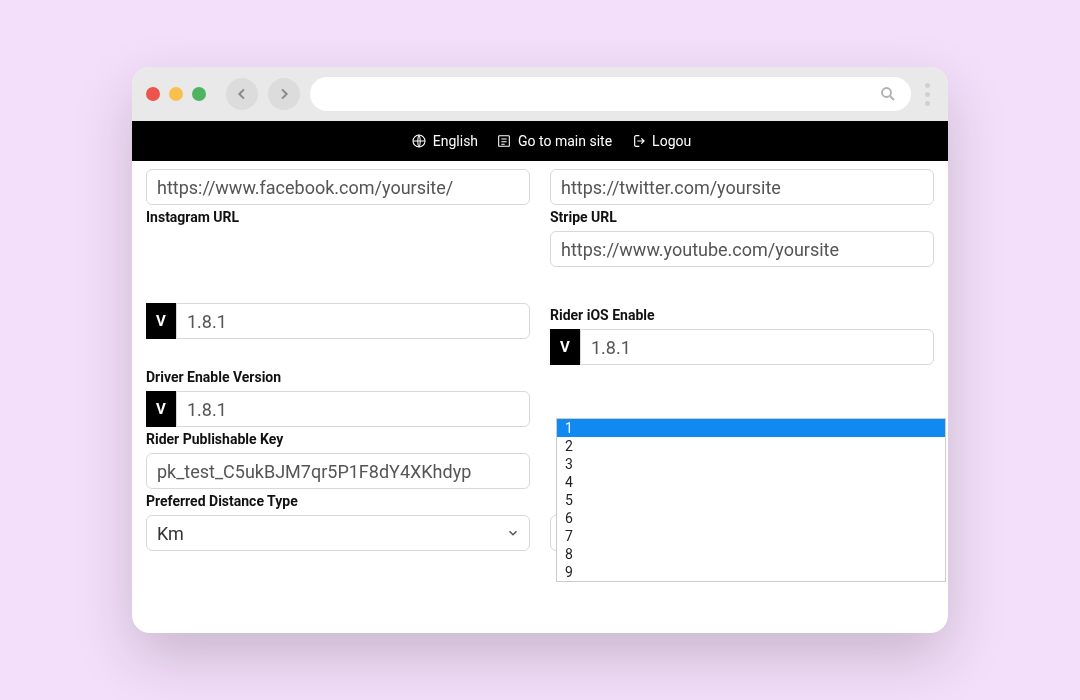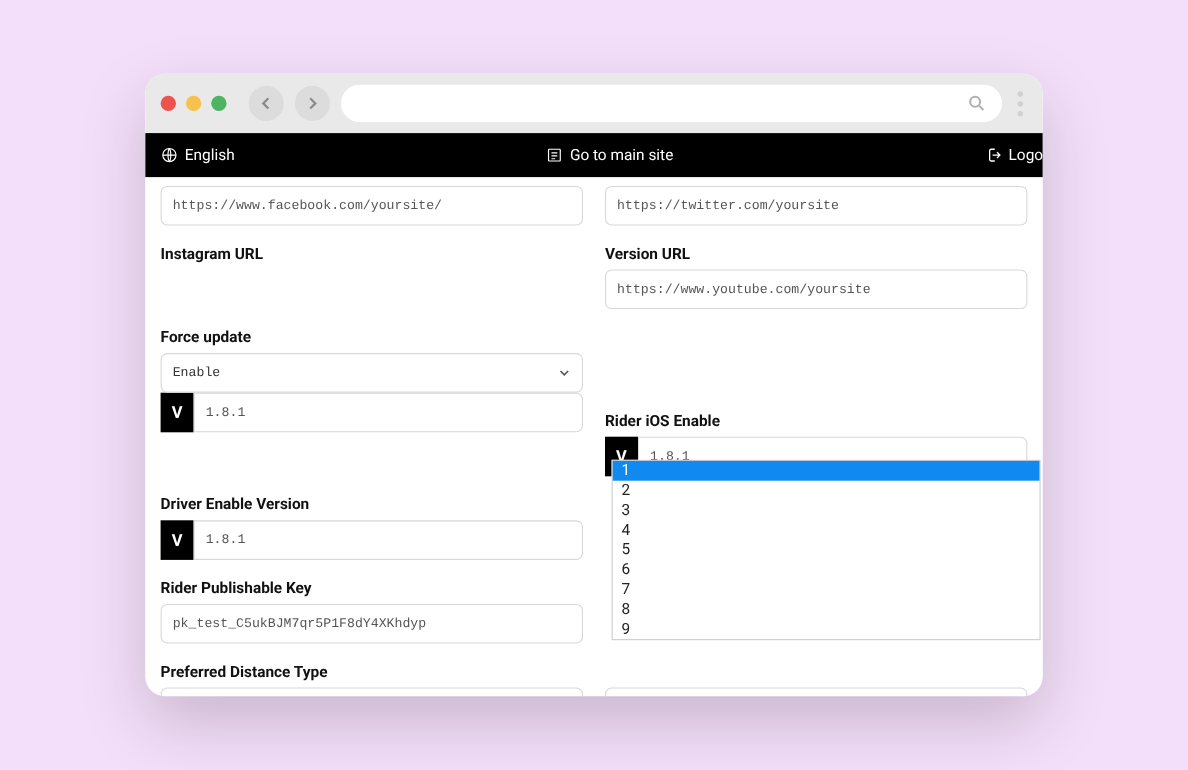--- a/index.html
+++ b/index.html
@@ -39,37 +39,37 @@
   flex: 1; height: 34px; background: #fff; border-radius: 17px;
   display: flex; align-items: center; padding: 0 14px; color: #b0b0b0;
 }
 .addr .searchicon { margin-left: auto; width: 18px; height: 18px; color: #b0b0b0; }
 .dots3 { display: flex; flex-direction: column; gap: 4px; padding: 0 4px; }
 .dots3 span { width: 5px; height: 5px; background: #d0d0d0; border-radius: 50%; }
 
 
 .topbar {
   background: #000; color: #fff; height: 40px;
-  display: flex; align-items: center; justify-content: space-between;
+  display: flex; align-items: center; justify-content: center;
   padding: 0 0 0 14px; gap: 18px; font-size: 14px;
 }
 .topbar .item { display: flex; align-items: center; gap: 6px; white-space: nowrap; }
 .topbar .item:last-child { margin-right: -8px; }
 .topbar svg { width: 16px; height: 16px; }
 
 
 .content {
   flex: 1; overflow: hidden; padding: 0 14px 14px 14px; margin-top: -6px;
 }
 .grid { display: flex; gap: 20px; }
 .col { flex: 1; display: flex; flex-direction: column; }
-.label { font-weight: 700; font-size: 14px; color: #111; margin-bottom: 6px; margin-top: 18px; }
+.label { font-weight: 700; font-size: 14px; color: #111; margin-bottom: 6px; margin-top: 4px; }
 .input {
   width: 100%; height: 36px; border: 1px solid #d8d8d8; border-radius: 6px;
-  padding: 0 10px; font-size: 12px; color: #555; background: #fff; outline: none; font-family: Liberation Mono, monospace;
+  padding: 0 10px; font-size: 18px; color: #555; background: #fff; outline: none;
 }
 .select { position: relative; }
 .select .input { padding-right: 30px; color: #333; }
 .chev {
   position: absolute; right: 10px; top: 50%; transform: translateY(-50%);
   width: 14px; height: 14px; color: #555; pointer-events: none;
 }
 .vgroup { display: flex; }
 .vprefix {
   width: 30px; height: 36px; background: #000; color: #fff; font-weight: 700;
@@ -162,35 +162,26 @@
       <div class="col">
         <input class="input" value="https://twitter.com/yoursite" style="">
       </div>
     </div>
 
     <div class="grid">
       <div class="col">
         <div class="label">Instagram URL</div>
       </div>
       <div class="col">
-        <div class="label">Version URL</div>
+        <div class="label">Stripe URL</div>
         <input class="input" value="https://www.youtube.com/yoursite" style="">
       </div>
     </div>
 
     <div class="grid">
-      <div class="col">
-        <div class="label">Force update</div>
-        <div class="select">
-          <input class="input" readonly="" value="Enable" style="">
-          <svg class="chev" viewBox="0 0 24 24" fill="none" stroke="currentColor" stroke-width="2.5">
-              <path d="M6 9l6 6 6-6"></path>
-            </svg>
-        </div>
-      </div>
       <div class="col">
         <div class="spacer"></div>
       </div>
     </div>
 
     <div class="grid">
       <div class="col">
         <div class="vgroup">
           <div class="vprefix">V</div>
           <input class="input" value="1.8.1" style="">

